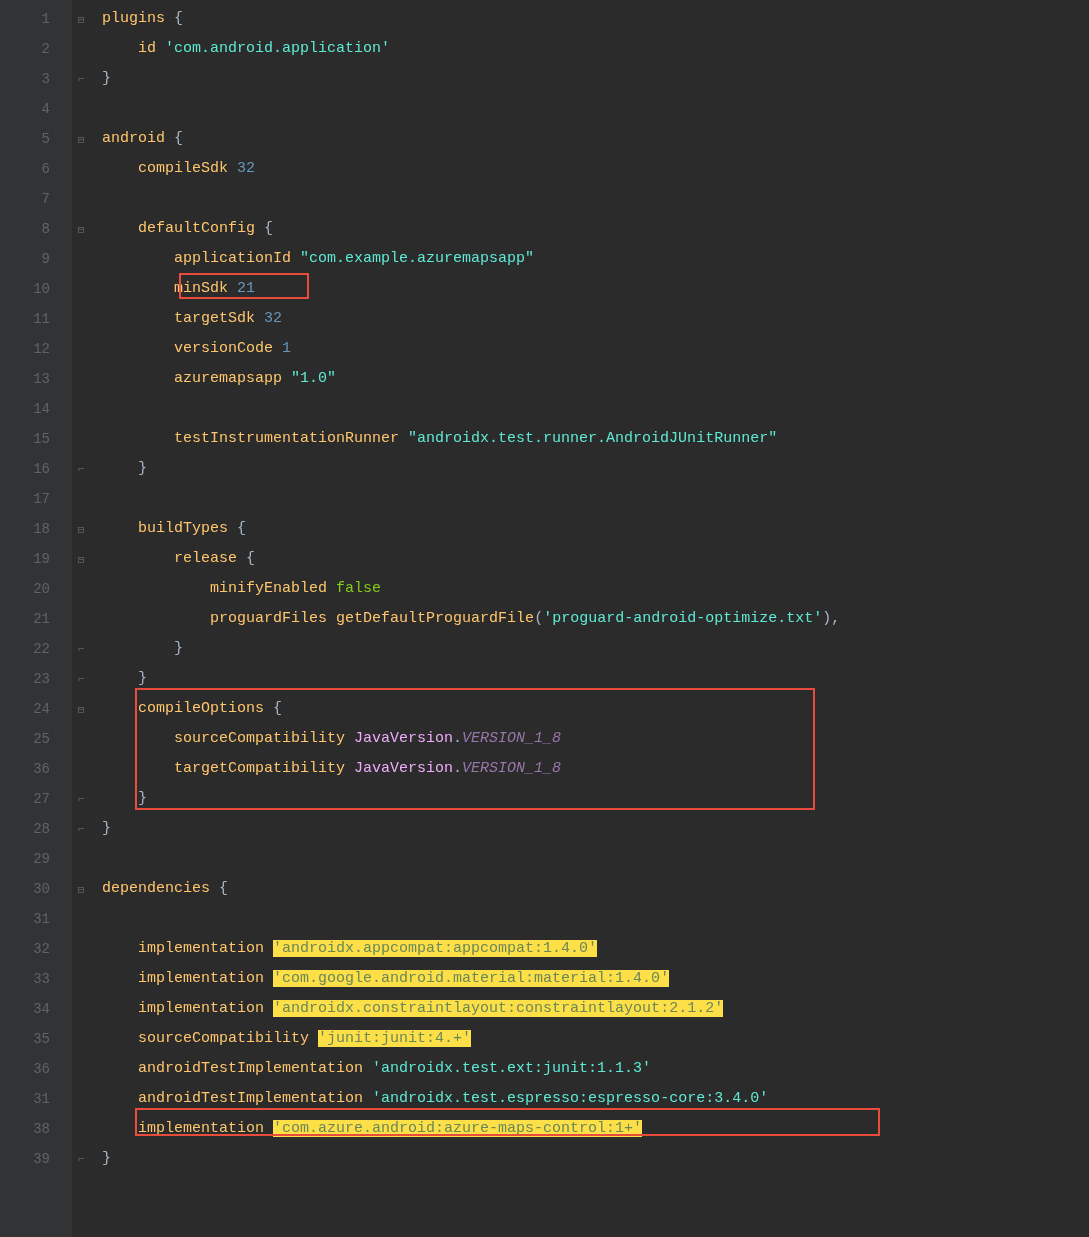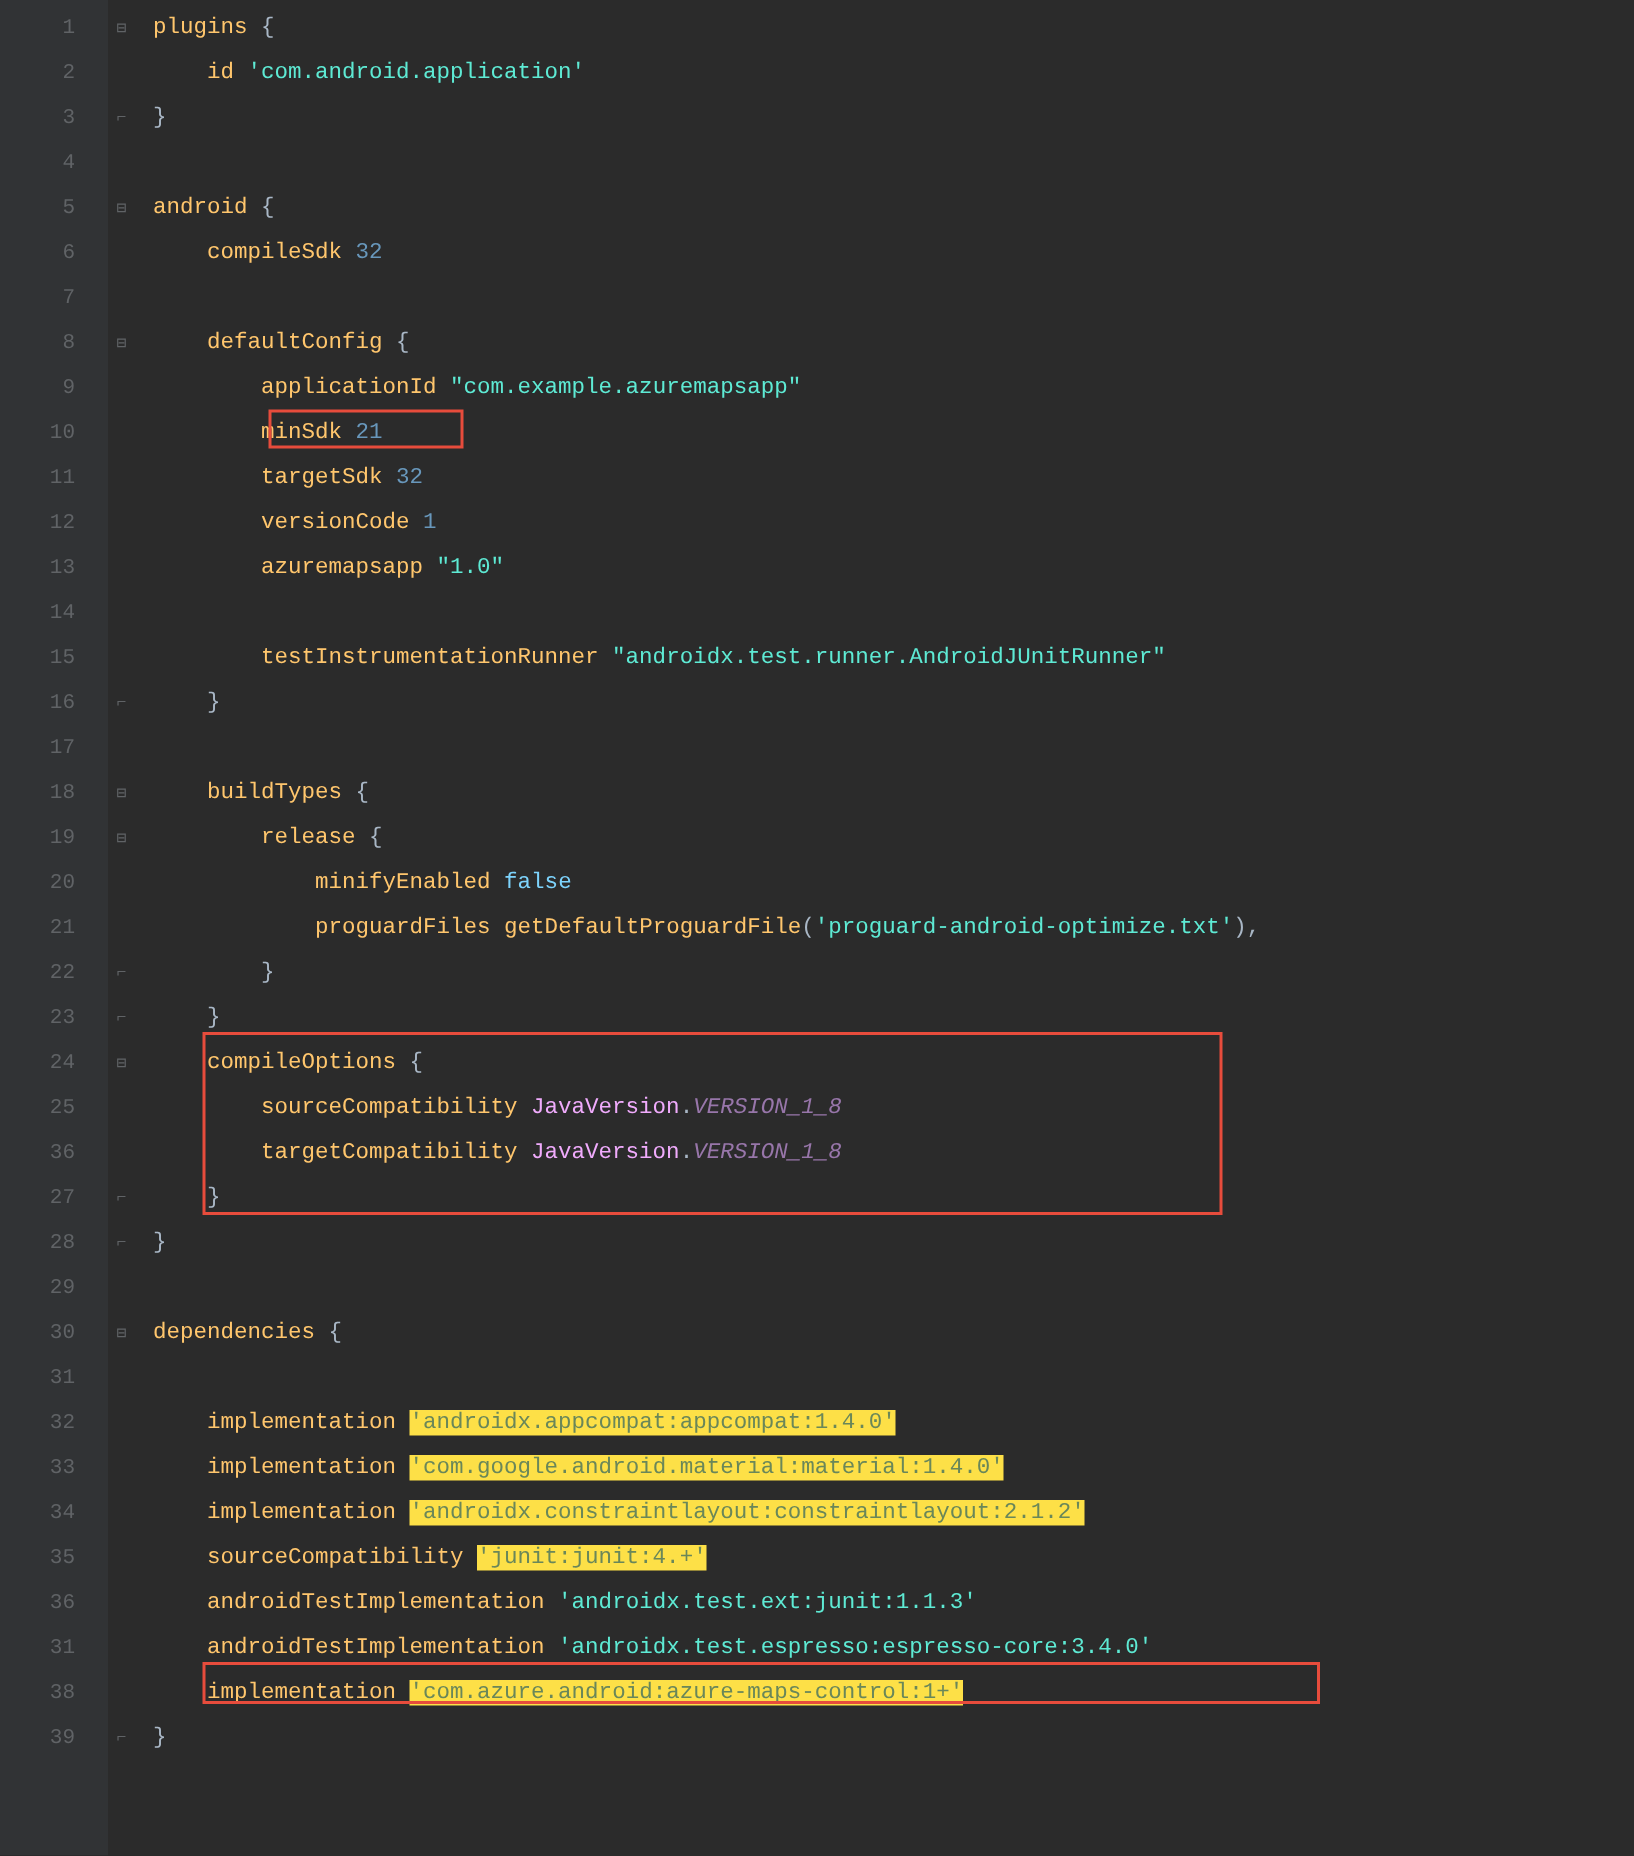--- a/index.html
+++ b/index.html
@@ -51,21 +51,21 @@
   }
   .code-line {
     height: 30px;
     line-height: 30px;
     white-space: pre;
     position: relative;
   }
   .fn { color: #ffc66d; }
   .str { color: #5eead4; }
   .num { color: #6897bb; }
-  .const { color: #7dd3fc; }
+  .const { color: #84cc16; }
   .static { color: #9876aa; font-style: italic; }
   .plain { color: #f0abfc; }
   .brace { color: #a9b7c6; }
   .punct { color: #a9b7c6; }
   .str-hl {
     color: #6a8759;
     background: #fde047;
   }
   .red-box {
     position: absolute;

